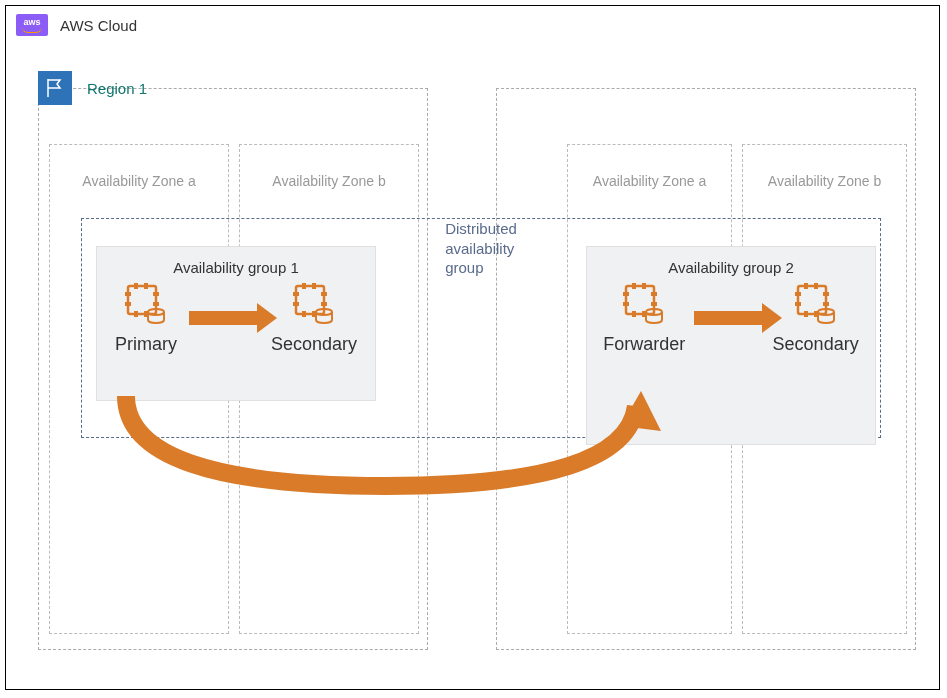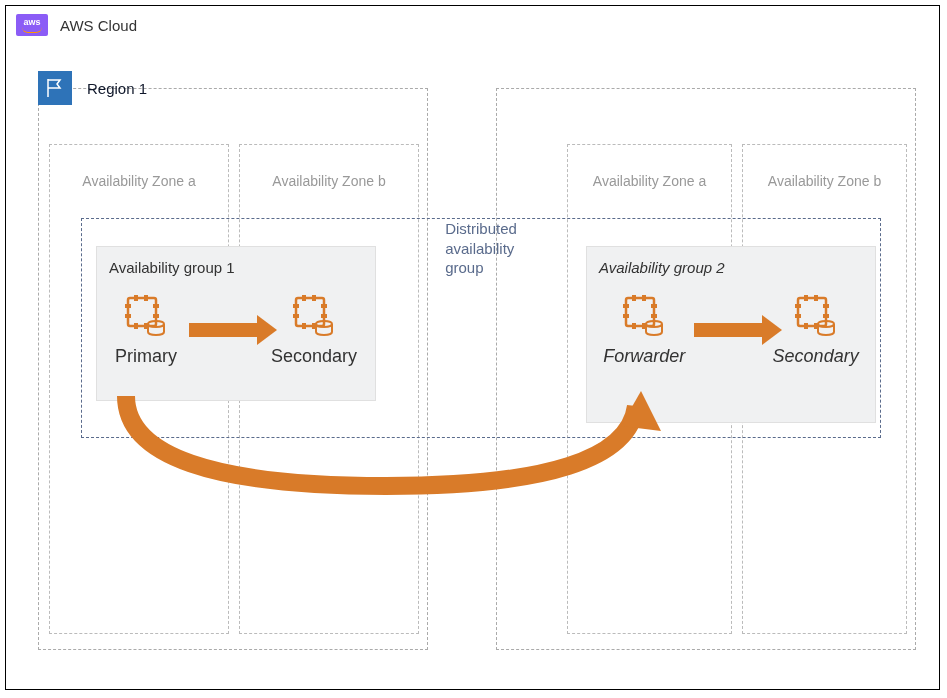--- a/index.html
+++ b/index.html
@@ -57,21 +57,21 @@
       align-items: center;
       gap: 15px;
     }
     .region-flag {
       width: 34px; height: 34px;
       background: #2e73b8;
       display: flex;
       align-items: center;
       justify-content: center;
     }
-    .region-label { color: #0f172a; font-size: 15px; }
+    .region-label { color: #0f766e; font-size: 15px; }
 
     .az-box {
       position: absolute;
       border: 1.5px dashed #bbb;
       padding-top: 10px;
     }
     .az-label {
       color: #999;
       font-size: 14px;
       text-align: center;
@@ -92,26 +92,26 @@
       line-height: 1.3;
     }
 
     .ag-box {
       position: absolute;
       background: #f0f1f2;
       border: 1px solid #e0e0e0;
       padding: 12px;
     }
     .ag1 { top: 240px; left: 90px; width: 280px; height: 155px; }
-    .ag2 { top: 240px; left: 580px; width: 290px; height: 177px; font-style: italic; }
+    .ag2 { top: 240px; left: 580px; width: 290px; height: 199px; }
     .ag-title {
-      text-align: left;
+      text-align: center;
       color: #333;
       font-size: 15px;
-      margin-bottom: 16px;
+      margin-bottom: 4px;
     }
     .ag-content {
       display: flex;
       align-items: center;
       justify-content: space-around;
     }
     .node {
       display: flex;
       flex-direction: column;
       align-items: center;

